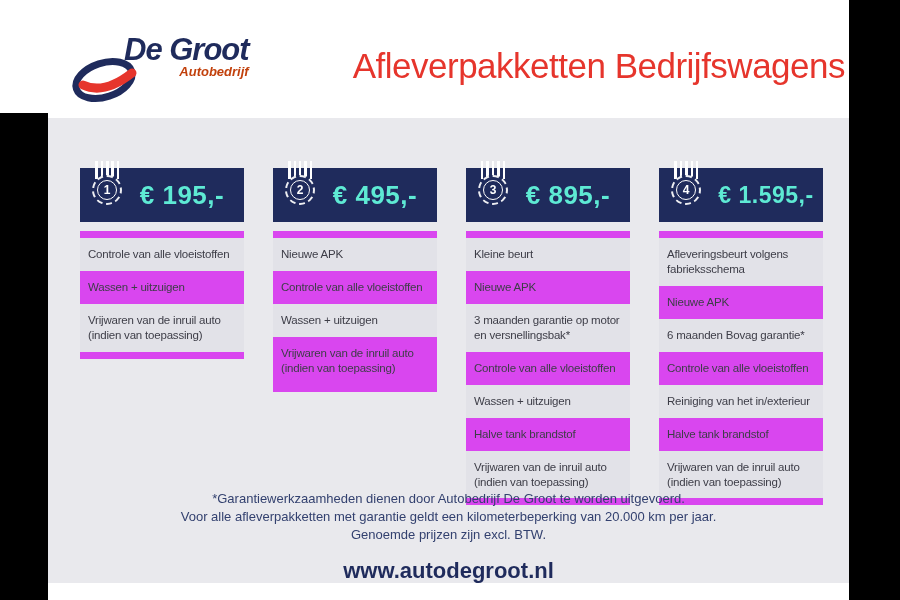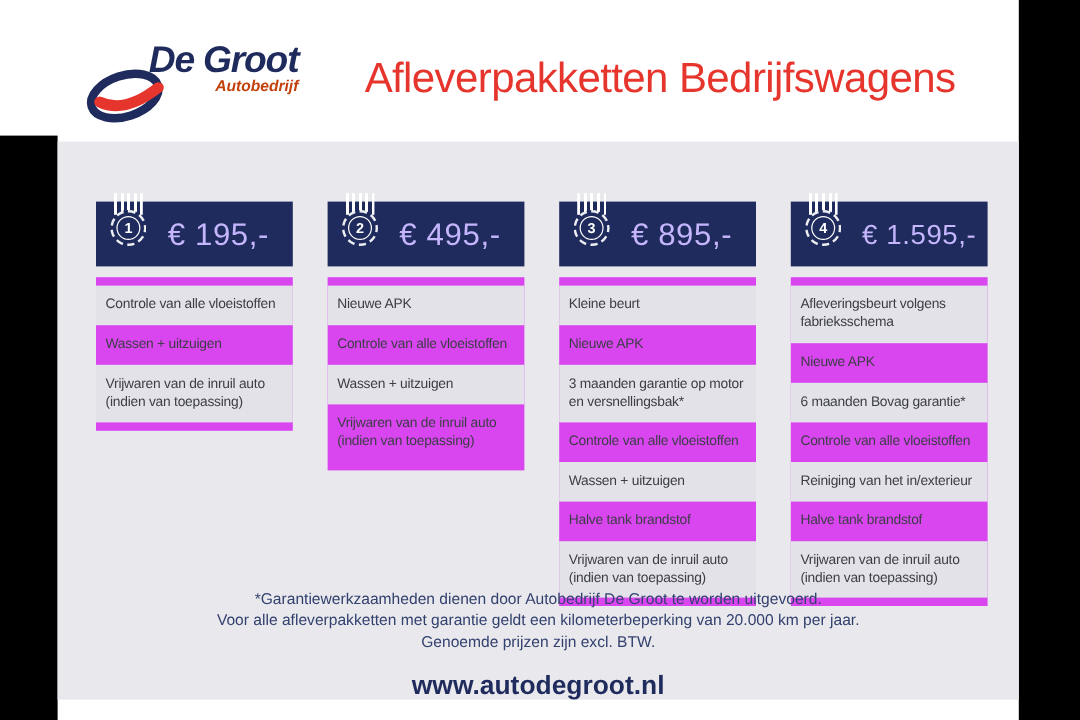--- a/index.html
+++ b/index.html
@@ -9,39 +9,39 @@
   }
   .bar-left{position:absolute;left:0;top:113px;width:48px;height:487px;background:#000;}
   .bar-right{position:absolute;left:849px;top:0;width:51px;height:600px;background:#000;}
 
   
   .logo{position:absolute;left:70px;top:34px;display:flex;align-items:flex-start;}
   .logo svg{margin-top:16px;}
   .logo-text{margin-left:-16px;}
   .brand-name{font-size:31px;font-weight:bold;font-style:italic;color:#1f2b5c;letter-spacing:-1px;line-height:1;}
   .brand-sub{font-size:13px;font-weight:bold;font-style:italic;color:#c2410c;text-align:right;margin-top:-1px;}
-  .title{position:absolute;left:255px;top:47px;width:590px;margin:0;text-align:center;
+  .title{position:absolute;left:255px;top:47px;width:590px;margin:0;text-align:right;
     font-size:35px;font-weight:500;color:#e6352c;letter-spacing:-0.5px;line-height:1.1;}
 
   
   .panel{position:absolute;left:48px;top:118px;width:801px;height:465px;background:#e9e9ed;}
 
   
   .cols{position:absolute;left:32px;top:50px;width:743px;display:flex;gap:29px;}
   .pkg{width:164px;flex:0 0 164px;}
   .pkg-header{height:54px;background:#1f2b5c;display:flex;align-items:center;position:relative;}
   .medal{position:absolute;left:9px;top:-7px;width:36px;display:flex;flex-direction:column;align-items:center;}
   .ribbon{width:24px;height:18px;
     background:repeating-linear-gradient(90deg,#ffffff 0 2.5px,transparent 2.5px 5.5px);}
   .coin{width:30px;height:30px;margin-top:-4px;border-radius:50%;background:#1f2b5c;
     border:2px dashed rgba(255,255,255,0.92);display:flex;align-items:center;justify-content:center;box-sizing:border-box;}
   .coin span{width:20px;height:20px;border:1.5px solid #fff;border-radius:50%;color:#fff;
     font-size:12px;font-weight:bold;display:flex;align-items:center;justify-content:center;box-sizing:border-box;}
-  .price{width:100%;padding-left:40px;box-sizing:border-box;text-align:center;color:#c4b5fd;
-    font-weight:normal;font-size:26px;letter-spacing:0.5px;}
+  .price{width:100%;padding-left:40px;box-sizing:border-box;text-align:center;color:#5eead4;
+    font-weight:bold;font-size:26px;letter-spacing:0.5px;}
   .pkg:nth-child(4) .price{font-size:23px;padding-left:50px;}
   .card{margin-top:9px;background:#d946ef;padding:7px 0;}
   .row{padding:9px 8px;font-size:11.5px;line-height:1.3;color:#3d3d47;letter-spacing:-0.2px;}
   .row.shaded{background:#e2e2e8;}
 
   
   .footer{position:absolute;left:0;top:372px;width:100%;text-align:center;color:#33416f;}
   .footer p{margin:0;font-size:13px;line-height:18px;}
   .site{margin-top:14px;font-size:22px;font-weight:bold;color:#1f2b5c;}
 </style>

